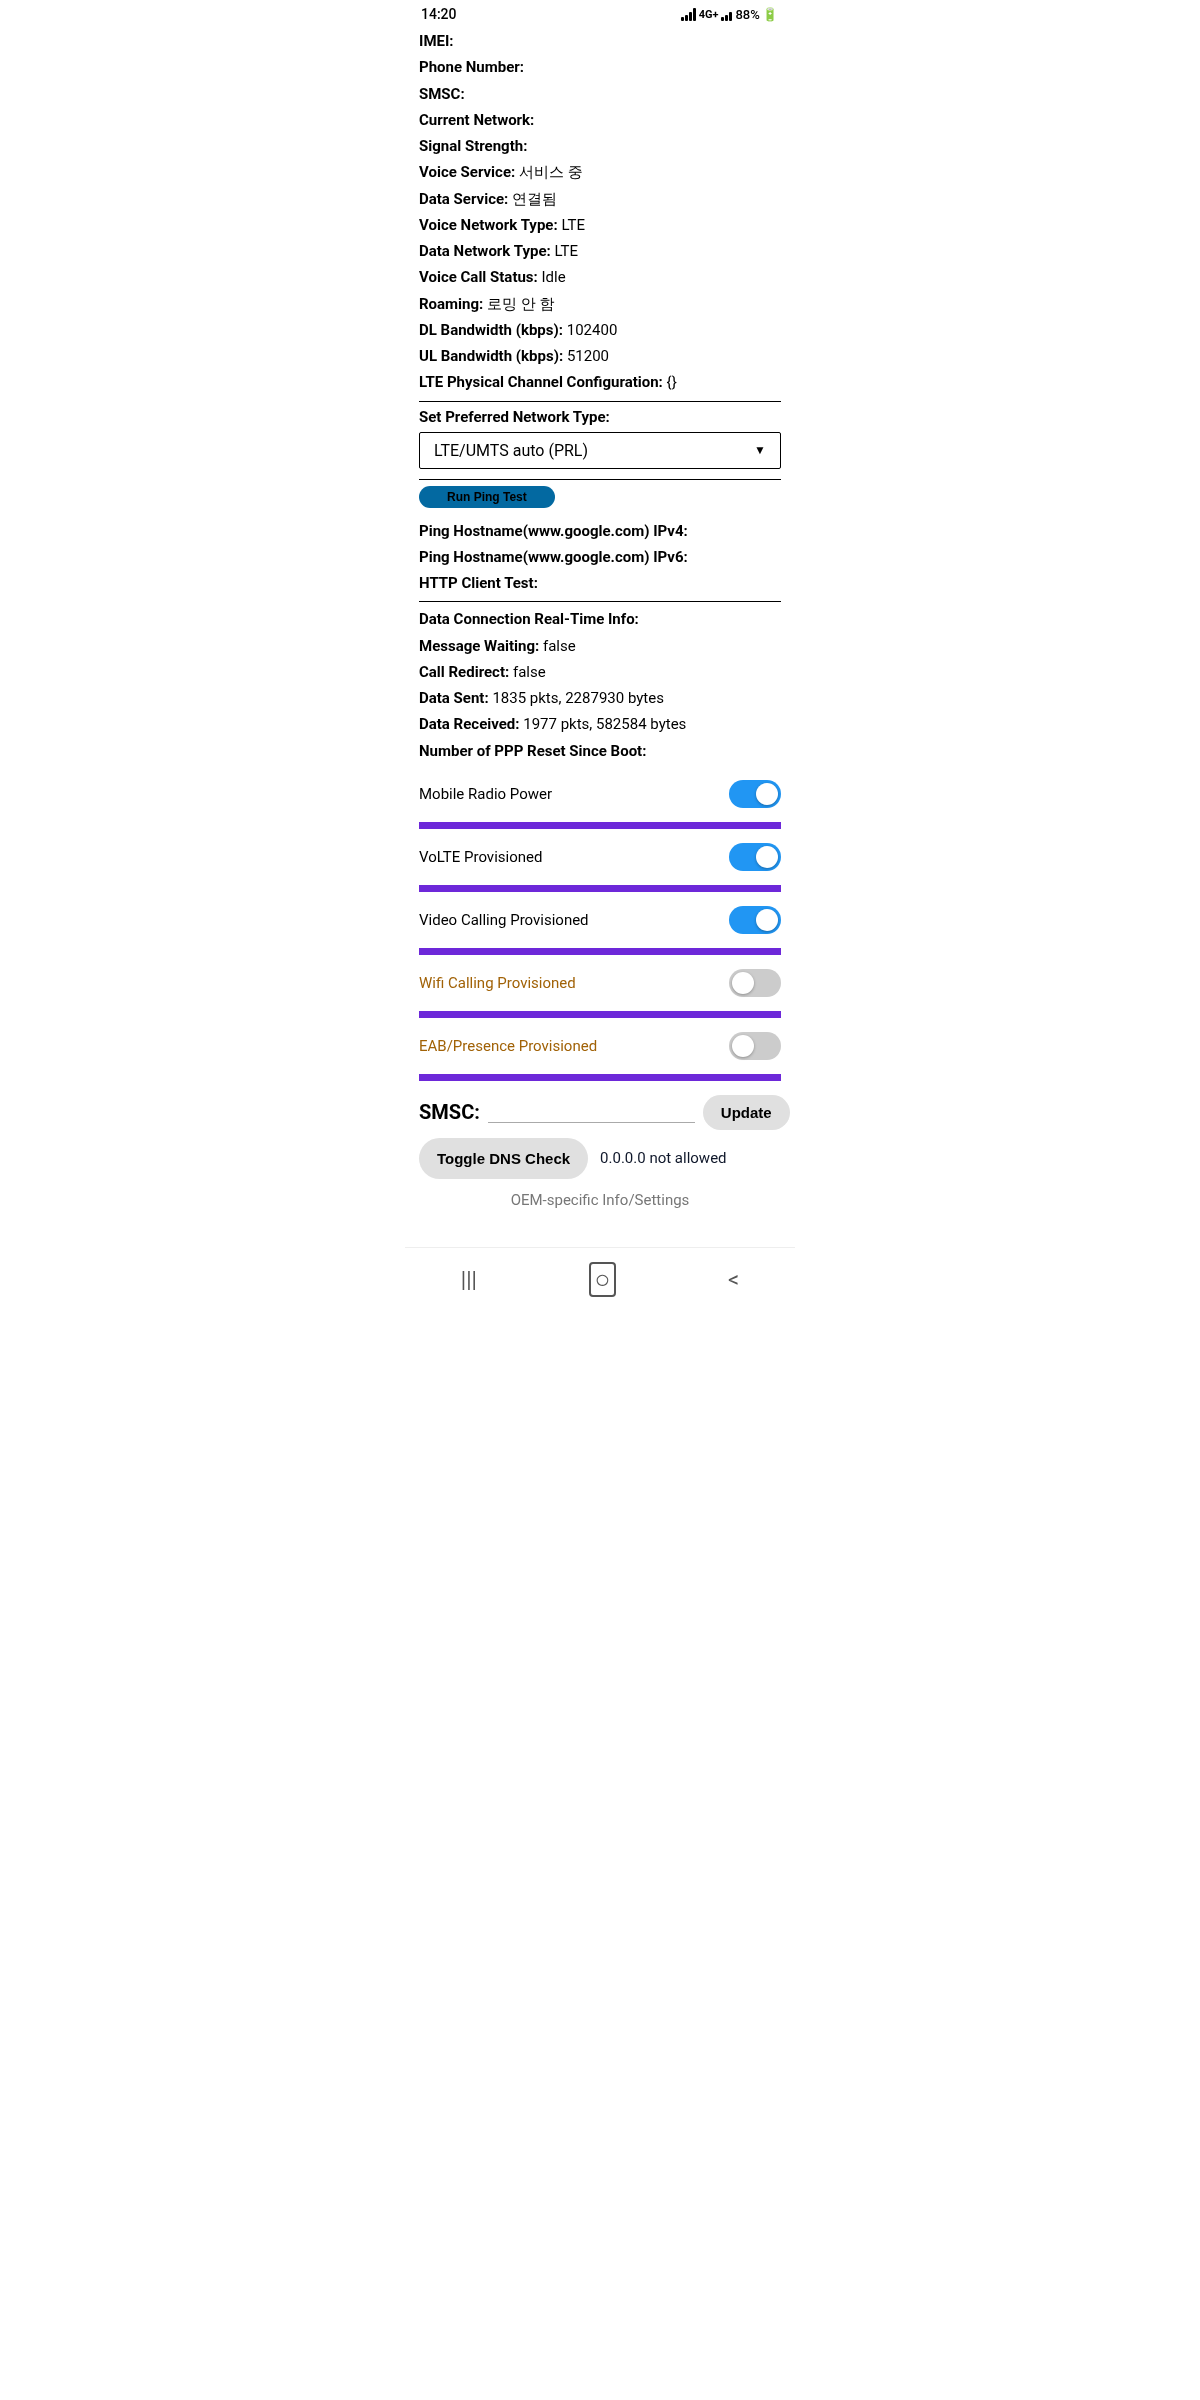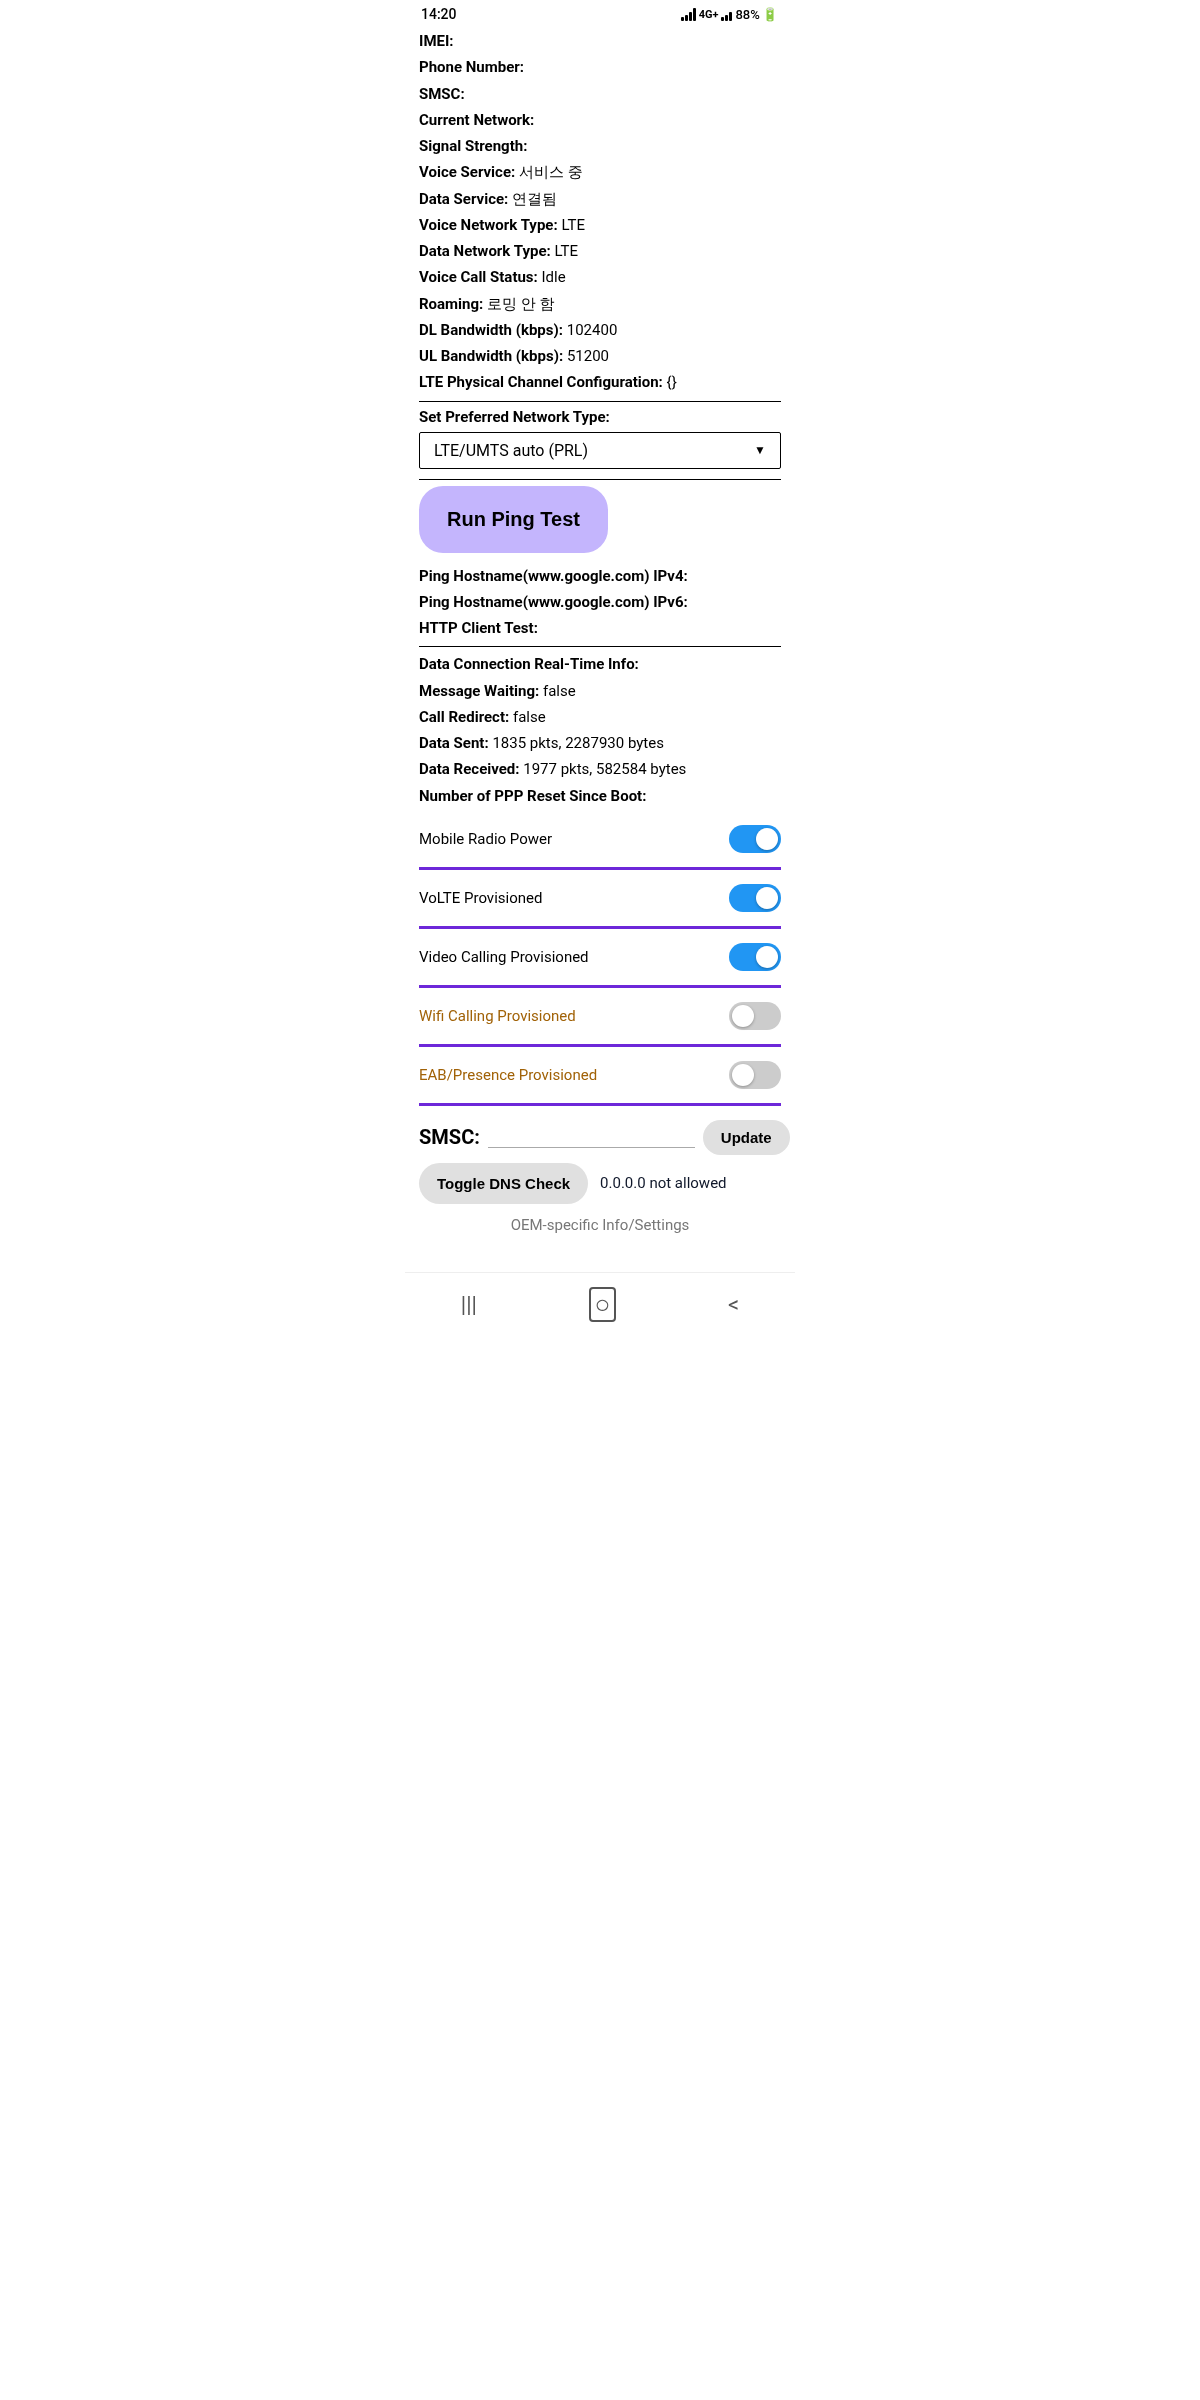--- a/index.html
+++ b/index.html
@@ -58,36 +58,36 @@
       justify-content: space-between;
       align-items: center;
       margin-bottom: 10px;
       cursor: pointer;
       font-size: 16px;
     }
     .dropdown-arrow {
       font-size: 12px;
     }
     .run-ping-btn {
-      background: #c4b5fd;
+      background: #0369a1;
       border: none;
       border-radius: 24px;
-      padding: 22px 28px;
-      font-size: 20px;
+      padding: 4px 28px;
+      font-size: 12px;
       font-weight: bold;
       cursor: pointer;
       margin-bottom: 12px;
       display: inline-block;
     }
     .toggle-row {
       display: flex;
       justify-content: space-between;
       align-items: center;
       padding: 14px 0;
-      border-bottom: 3px solid #6d28d9;
+      border-bottom: 7px solid #6d28d9;
     }
     .toggle-label {
       font-size: 15px;
     }
     .toggle-label.disabled {
       color: #a16207;
     }
     .toggle {
       width: 52px;
       height: 28px;

